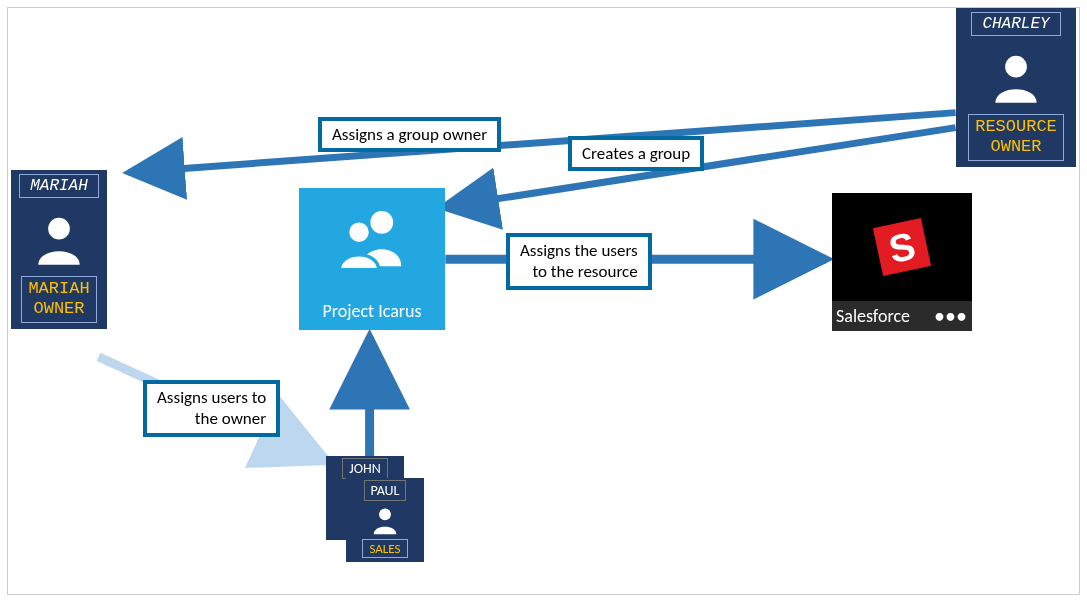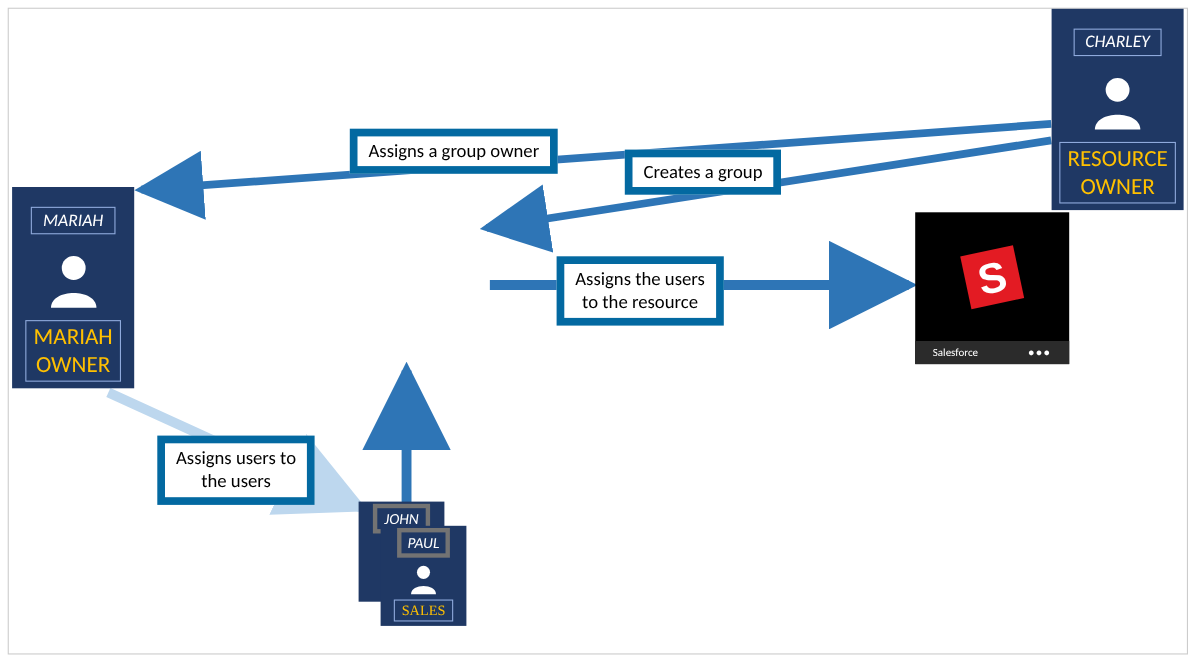--- a/index.html
+++ b/index.html
@@ -21,34 +21,35 @@
   svg.arrows { position: absolute; left: 0; top: 0; width: 100%; height: 100%; pointer-events: none; }
 
   
   .card {
     position: absolute;
     background: #1f3864;
     color: #fff;
     display: flex;
     flex-direction: column;
     align-items: center;
-    padding: 16px 4px 6px 4px;
+    padding: 2px 4px 6px 4px;
+    font-family: Liberation Mono, monospace;
   }
   .card .name {
     font-style: italic;
     font-size: 16px;
     border: 1px solid #8faadc;
     padding: 2px 10px;
     margin: 2px 0 6px 0;
     color: #fff;
     white-space: nowrap;
   }
   .card .role {
     color: #ffc000;
-    font-size: 21px;
+    font-size: 17px;
     text-align: center;
     border: 1px solid #8faadc;
     padding: 2px 6px;
     line-height: 1.2;
   }
   .card .avatar { margin: 4px 0 6px 0; }
 
   
   .group-tile {
     position: absolute;
@@ -73,63 +74,61 @@
     flex-direction: column;
   }
   .app-tile .icon-area {
     flex: 1;
     display: flex;
     align-items: center;
     justify-content: center;
   }
   .app-tile .footer {
     background: #2b2b2b;
-    font-size: 10px;
-    padding: 4px 16px;
+    font-size: 18px;
+    padding: 4px 4px;
     display: flex;
     justify-content: space-between;
     align-items: center;
   }
   .app-tile .dots { letter-spacing: 2px; font-weight: bold; }
 
   .label-box {
     position: absolute;
     background: #fff;
-    border: 7px solid #0369a1;
+    border: 4px solid #0369a1;
     font-size: 17px;
     color: #000;
     padding: 3px 10px;
-    text-align: center;
+    text-align: right;
     line-height: 1.25;
   }
 
   
   .small-card {
     position: absolute;
     background: #1f3864;
     color: #fff;
     width: 78px;
     display: flex;
     flex-direction: column;
     align-items: center;
     padding: 2px 3px 4px 3px;
   }
   .small-card .name {
-    font-style: italic;
     font-size: 14px;
-    border: 4px solid #737373;
+    border: 1px solid #737373;
     padding: 1px 6px;
     color: #fff;
   }
   .small-card .role {
     color: #ffc000;
     font-size: 13px;
     border: 1px solid #8faadc;
     padding: 1px 6px;
-    font-family: Liberation Serif, serif;
   }
   .small-card .avatar { margin: 2px 0; }
 </style>
 </head>
 <body>
 
 <div class="canvas">
 
   <svg class="arrows" viewBox="0 0 1073 588">
     <defs>
@@ -157,32 +156,41 @@
     <svg class="avatar" width="62" height="62" viewBox="0 0 24 24">
       <circle cx="12" cy="8" r="4.2" fill="#fff"></circle>
       <path d="M4 22 C4 15, 20 15, 20 22 Z" fill="#fff"></path>
     </svg>
     <div class="role">
       <span>RESOURCE</span><br>
       <span>OWNER</span>
     </div>
   </div>
 
-  <div class="card" style="left:3px; top:162px; width:111px;justify-content:space-between;">
+  <div class="card" style="left:3px; top:162px; width:96px;justify-content:space-between;">
     <div class="name">MARIAH</div>
     <svg class="avatar" width="62" height="62" viewBox="0 0 24 24">
       <circle cx="12" cy="8" r="4.2" fill="#fff"></circle>
       <path d="M4 22 C4 15, 20 15, 20 22 Z" fill="#fff"></path>
     </svg>
     <div class="role">
       <span>MARIAH</span><br>
       <span>OWNER</span>
     </div>
   </div>
 
+  <div class="group-tile" style="left:291px; top:180px; width:146px; height:142px;">
+    <svg width="78" height="70" viewBox="0 0 48 40" style="margin-top:14px;">
+      <circle cx="30" cy="11" r="7" fill="#fff"></circle>
+      <path d="M18 38 C18 24, 42 24, 42 38 Z" fill="#fff"></path>
+      <circle cx="16" cy="17" r="7" fill="#fff" stroke="#22a7e0" stroke-width="2"></circle>
+      <path d="M4 40 C4 28, 28 28, 28 40 Z" fill="#fff" stroke="#22a7e0" stroke-width="2"></path>
+    </svg>
+    <div style="margin-top:auto;">Project Icarus</div>
+  </div>
 
   <div class="app-tile" style="left:824px; top:185px;">
     <div class="icon-area">
       <svg width="70" height="70" viewBox="0 0 40 40">
         <rect x="6" y="6" width="28" height="28" fill="#e31b23" transform="rotate(-12 20 20)"></rect>
         <text x="20" y="28" text-anchor="middle" font-size="22" font-weight="bold" fill="#fff" font-family="Arial" transform="rotate(-12 20 20)">S</text>
       </svg>
     </div>
     <div class="footer">
       <span>Salesforce</span>
@@ -206,18 +214,18 @@
     </svg>
     <div class="role">SALES</div>
   </div>
 
   <div class="label-box" style="left:310px; top:109px;">Assigns a group owner</div>
   <div class="label-box" style="left:560px; top:128px;">Creates a group</div>
   <div class="label-box" style="left:498px; top:225px;">
     <span>Assigns the users</span><br>
     <span>to the resource</span>
   </div>
-  <div class="label-box" style="left:135px; top:372px;margin-top:16px;">
+  <div class="label-box" style="left:135px; top:372px;">
     <span>Assigns users to</span><br>
-    <span>the users</span>
+    <span>the owner</span>
   </div>
 
 </div>
 
 </body></html>

